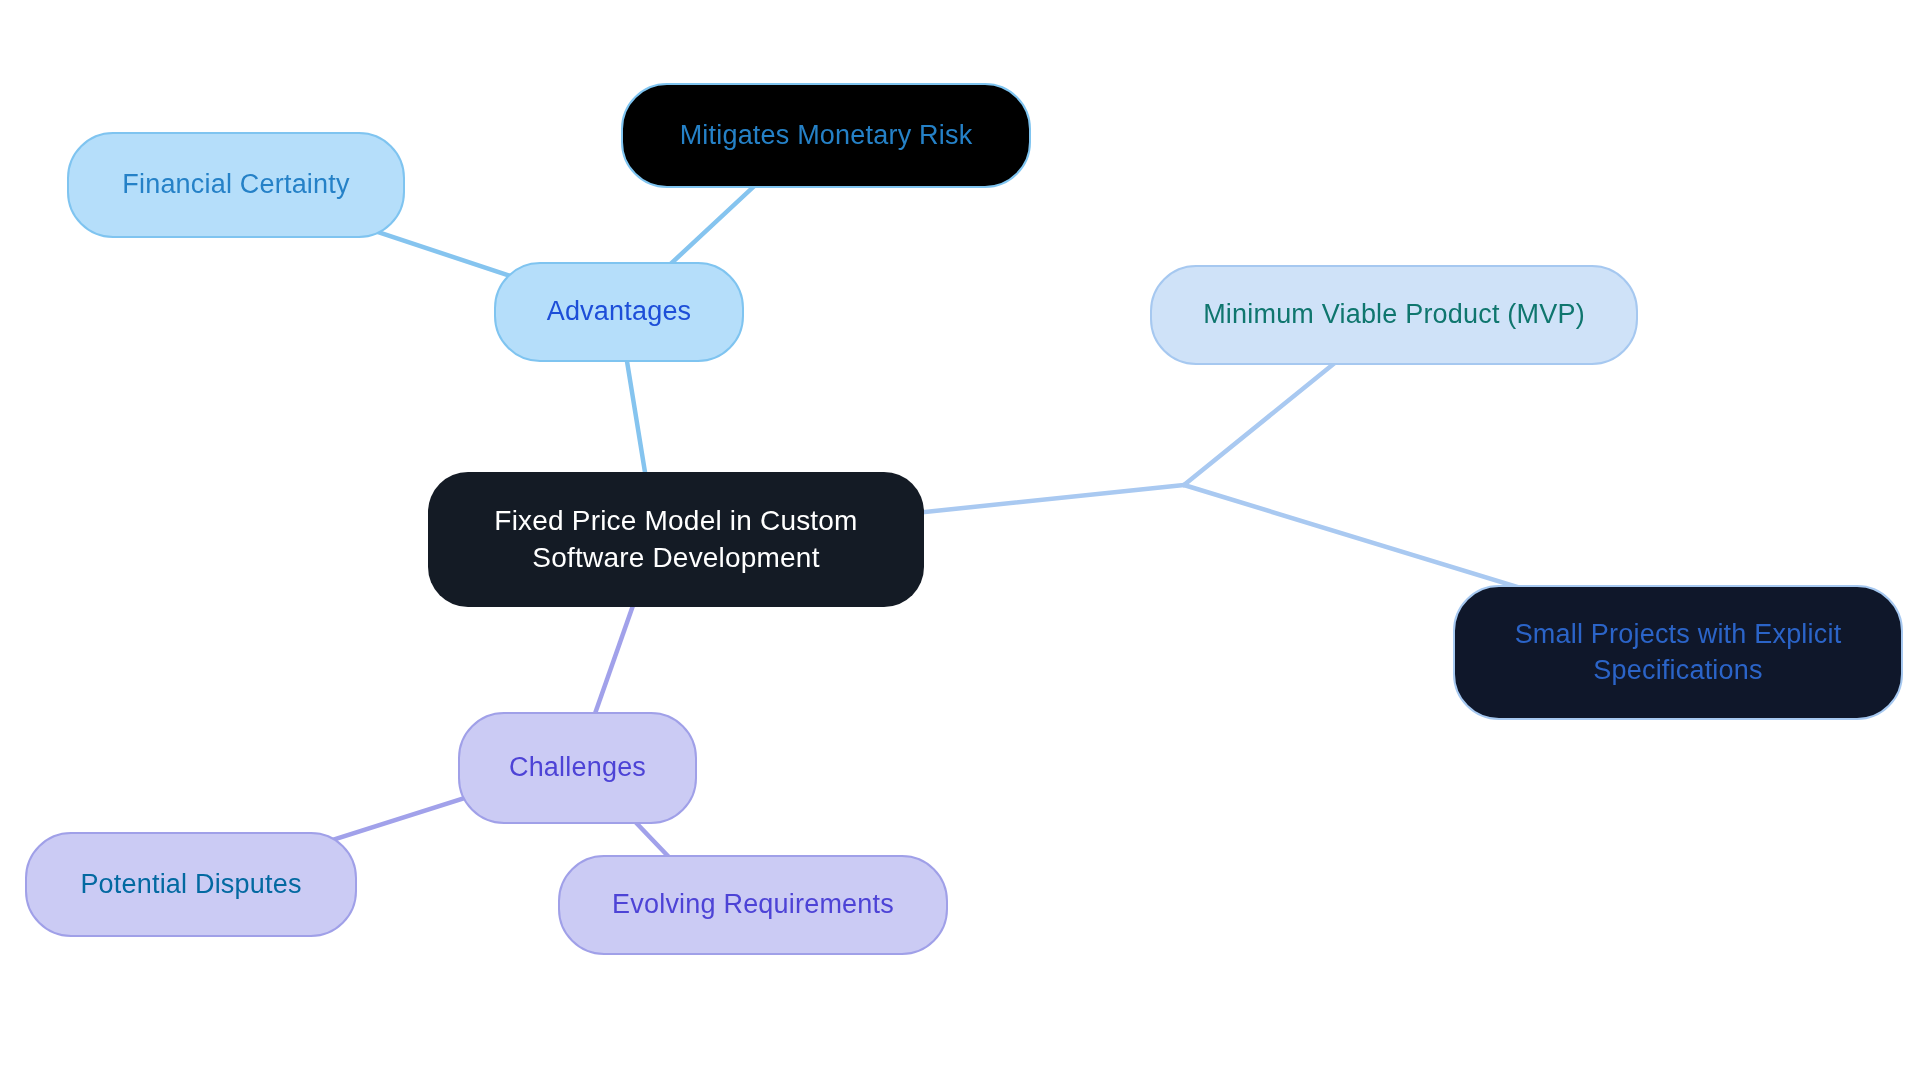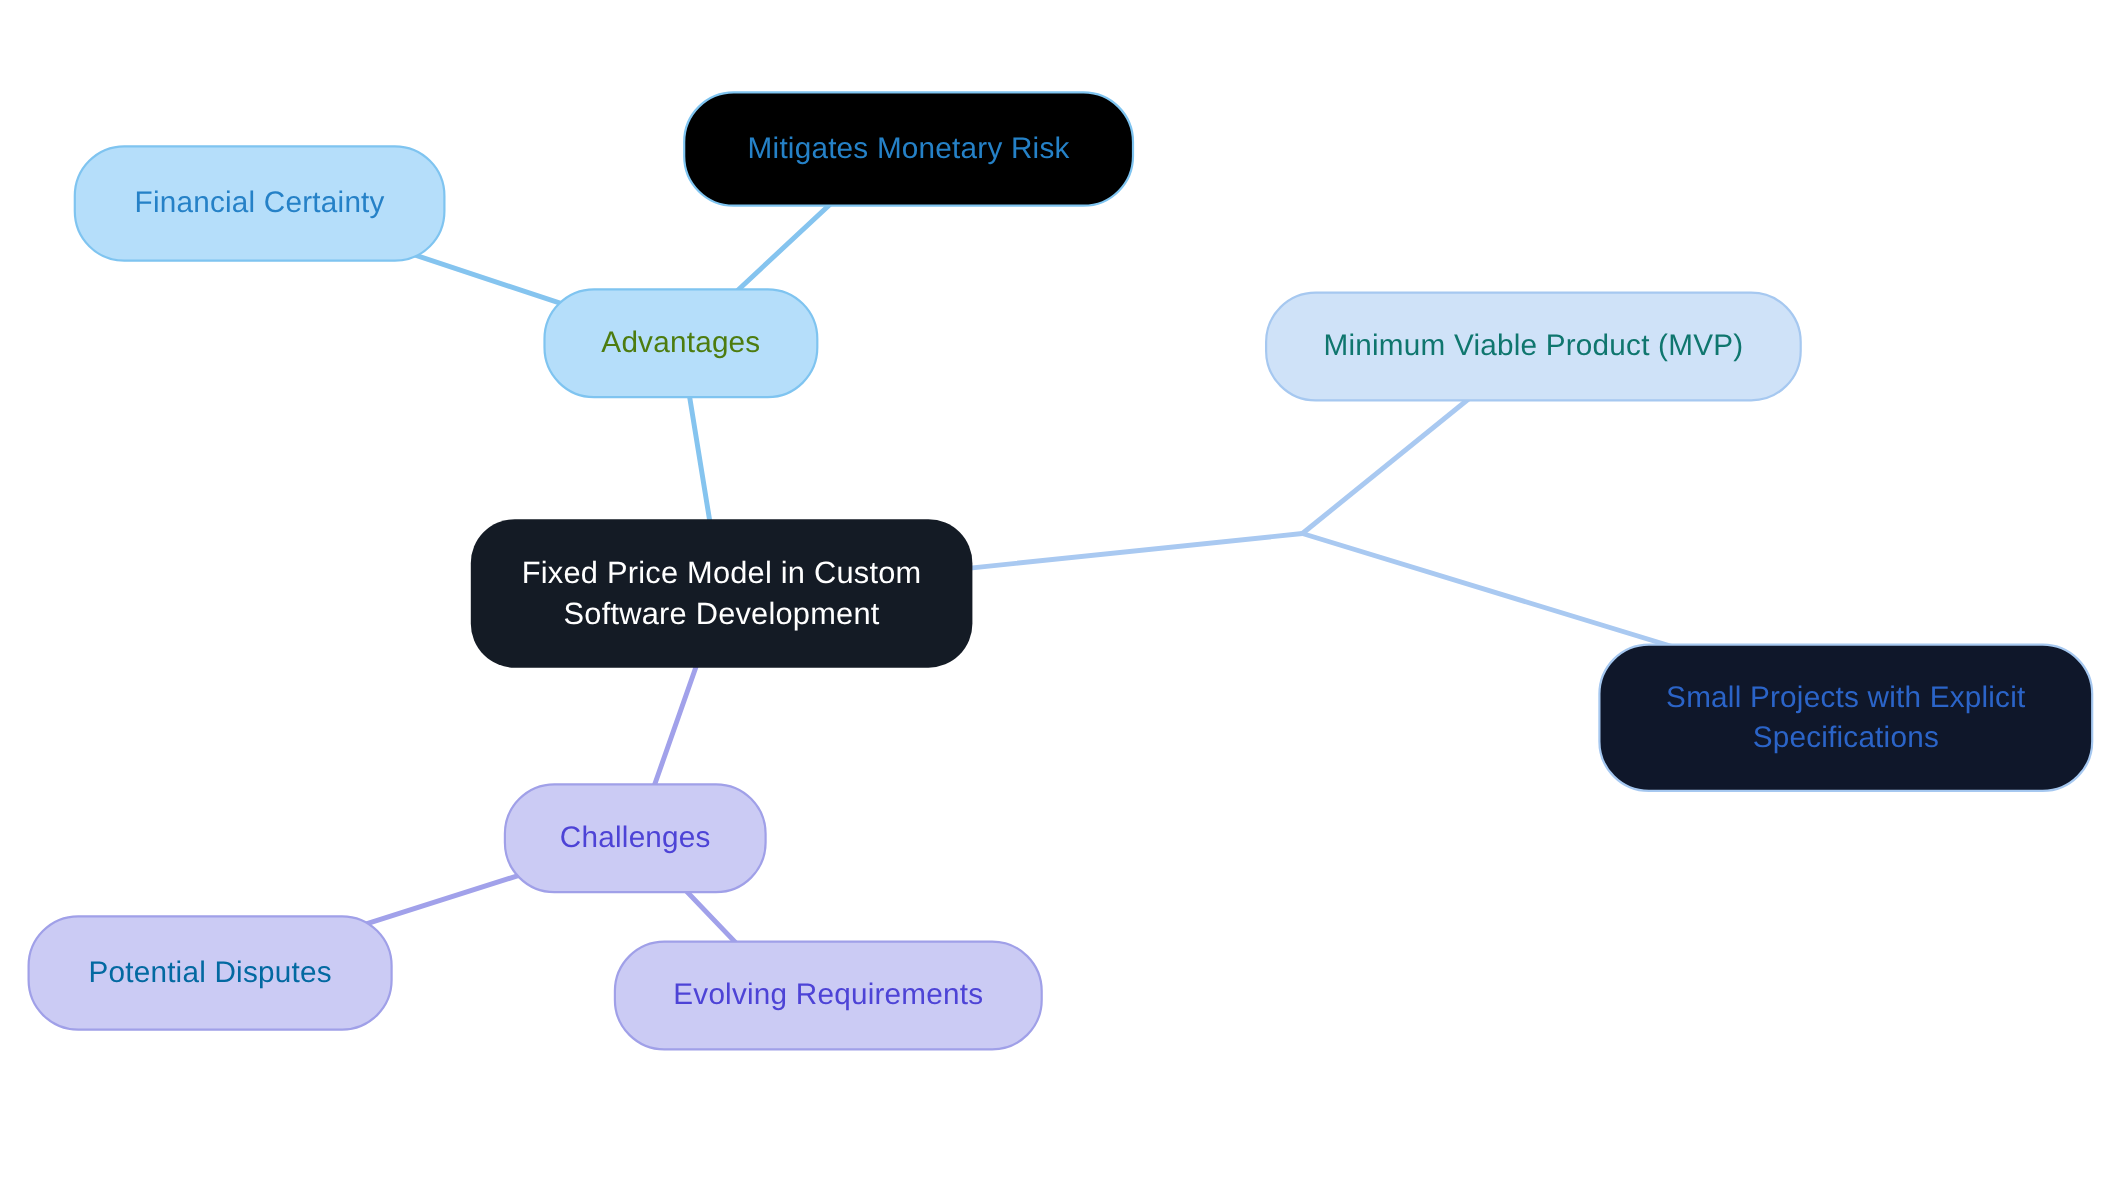--- a/index.html
+++ b/index.html
@@ -62,46 +62,46 @@
 
     <line x1="656" y1="540" x2="1184" y2="485" style="stroke: rgb(169, 201, 241);"></line>
     <line x1="1184" y1="485" x2="1394" y2="315" style="stroke: rgb(169, 201, 241);"></line>
     <line x1="1184" y1="485" x2="1678" y2="636" style="stroke: rgb(169, 201, 241);"></line>
 
     <line x1="656" y1="540" x2="578" y2="762" style="stroke: rgb(161, 161, 234);"></line>
     <line x1="578" y1="762" x2="191" y2="885" style="stroke: rgb(161, 161, 234);"></line>
     <line x1="578" y1="762" x2="753" y2="945" style="stroke: rgb(161, 161, 234);"></line>
   </svg>
 
-  <div class="node root-node" style="left: 428px; top: 472px; width: 456px; height: 135px; background: rgb(20, 27, 37); color: rgb(255, 255, 255);">
+  <div class="node root-node" style="left: 428px; top: 472px; width: 496px; height: 135px; background: rgb(20, 27, 37); color: rgb(255, 255, 255);">
     <span>Fixed Price Model in Custom Software Development</span>
   </div>
 
-  <div class="node pill" style="left: 494px; top: 262px; width: 250px; height: 100px; background: rgb(181, 222, 250); border-color: rgb(127, 196, 240); color: #4d7c0f;">
+  <div class="node pill" style="left: 494px; top: 262px; width: 250px; height: 100px; background: rgb(181, 222, 250); border-color: rgb(127, 196, 240); color: #1d4ed8;">
     <span>Advantages</span>
   </div>
 
   <div class="node pill" style="left: 67px; top: 132px; width: 338px; height: 106px; background: rgb(181, 222, 250); border-color: rgb(127, 196, 240); color: rgb(37, 129, 199);">
     <span>Financial Certainty</span>
   </div>
 
   <div class="node pill" style="left: 621px; top: 83px; width: 410px; height: 105px; background: #000000; border-color: rgb(127, 196, 240); color: rgb(37, 129, 199);">
     <span>Mitigates Monetary Risk</span>
   </div>
 
 
   <div class="node pill" style="left: 1150px; top: 265px; width: 488px; height: 100px; background: rgb(207, 226, 248); border-color: rgb(166, 200, 240); color: #0f766e;">
     <span>Minimum Viable Product (MVP)</span>
   </div>
 
   <div class="node pill" style="left: 1453px; top: 568px; width: 450px; height: 135px; background: #0f172a; border-color: rgb(166, 200, 240); color: rgb(43, 100, 200); margin-top: 17px;">
     <span>Small Projects with Explicit Specifications</span>
   </div>
 
-  <div class="node pill" style="left: 458px; top: 712px; width: 239px; height: 100px; background: rgb(203, 203, 244); border-color: rgb(160, 160, 232); color: rgb(77, 67, 214);">
+  <div class="node pill" style="left: 458px; top: 712px; width: 239px; height: 112px; background: rgb(203, 203, 244); border-color: rgb(160, 160, 232); color: rgb(77, 67, 214);">
     <span>Challenges</span>
   </div>
 
   <div class="node pill" style="left: 25px; top: 832px; width: 332px; height: 105px; background: rgb(203, 203, 244); border-color: rgb(160, 160, 232); color: #0369a1;">
     <span>Potential Disputes</span>
   </div>
 
   <div class="node pill" style="left: 558px; top: 855px; width: 390px; height: 100px; background: rgb(203, 203, 244); border-color: rgb(160, 160, 232); color: rgb(77, 67, 214);">
     <span>Evolving Requirements</span>
   </div>

